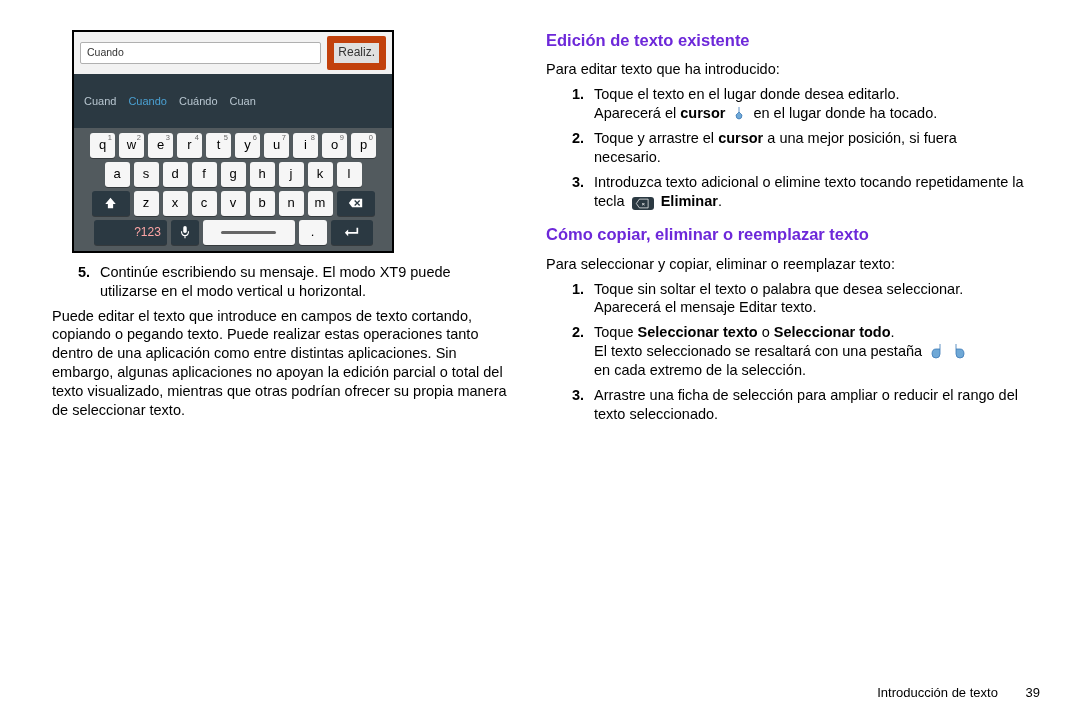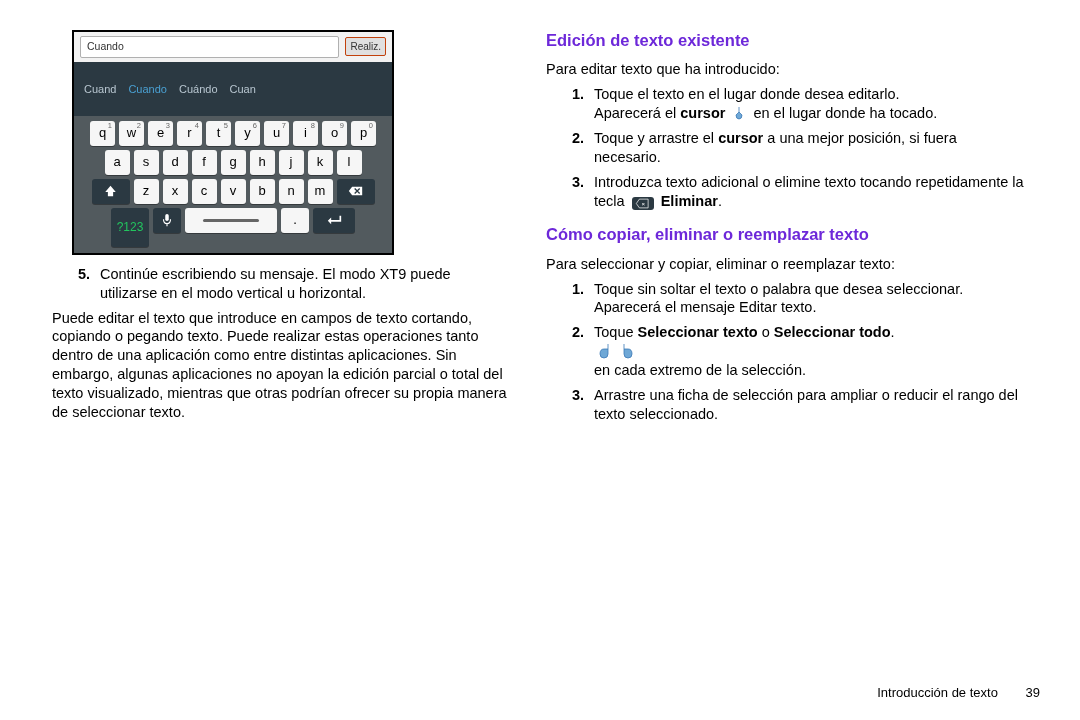--- a/index.html
+++ b/index.html
@@ -50,23 +50,23 @@
     flex: 1;
     background: #fff;
     border: 1px solid #b0b0b0;
     border-radius: 2px;
     font-size: 10.5px;
     padding: 3px 6px;
     color: #333;
   }
   .kb-input-tag {
     background: #e0e0e0;
-    border: 1px solid #c2410c;
+    border: 7px solid #c2410c;
     border-radius: 2px;
-    font-size: 10px;
+    font-size: 12px;
     padding: 2px 4px;
     color: #333;
   }
   .kb-suggest-row {
     background: #2b3942;
     display: flex;
     gap: 12px;
     padding: 20px 10px;
     font-size: 11px;
     color: #b8c6d0;
@@ -102,25 +102,26 @@
   }
   .kb-key sup {
     position: absolute;
     top: 0;
     right: 3px;
     font-size: 7.5px;
     color: #666;
   }
   .kb-sym {
     width: 38px;
-    height: 39px;
+    height: 25px;
     background: #2b3942;
-    color: #22c55e;
+    color: #fca5a5;
     font-size: 12px;
     line-height: 25px;
+    padding-left: 35px;
   }
   .kb-dark {
     background: #2b3942;
     color: #fff;
   }
   .kb-arrow { width:38px; height:25px; font-size:14px; }
   .kb-space { width: 92px; height: 25px; background: #f6f6f6; }
   .kb-space::after{
     content:"";
     width:60%;
@@ -322,20 +323,21 @@
       <span class="txt">
         <span>Toque sin soltar el texto o palabra que desea seleccionar.</span><br>
         <span>Aparecerá el mensaje Editar texto.</span>
       </span>
     </div>
 
     <div class="step" style="margin-left:20px;">
       <span class="num">2.</span>
       <span class="txt">
         <span>Toque </span><b>Seleccionar texto</b><span> o </span><b>Seleccionar todo</b><span>.</span><br>
+        <span>El texto seleccionado se resaltará con una pestaña </span>
         <span class="inline-icon">
           <svg viewBox="0 0 12 16">
               <path d="M10 1 L10 6 L6 6 Q2 6 2 11 Q2 15 6 15 Q10 15 10 11 L10 6" fill="#6fa8d6" stroke="#3b78b6" stroke-width="0.8"></path>
             </svg>
         </span>
         <span class="inline-icon">
           <svg viewBox="0 0 12 16">
               <path d="M2 1 L2 6 L6 6 Q10 6 10 11 Q10 15 6 15 Q2 15 2 11 L2 6" fill="#6fa8d6" stroke="#3b78b6" stroke-width="0.8"></path>
             </svg>
         </span><br>

